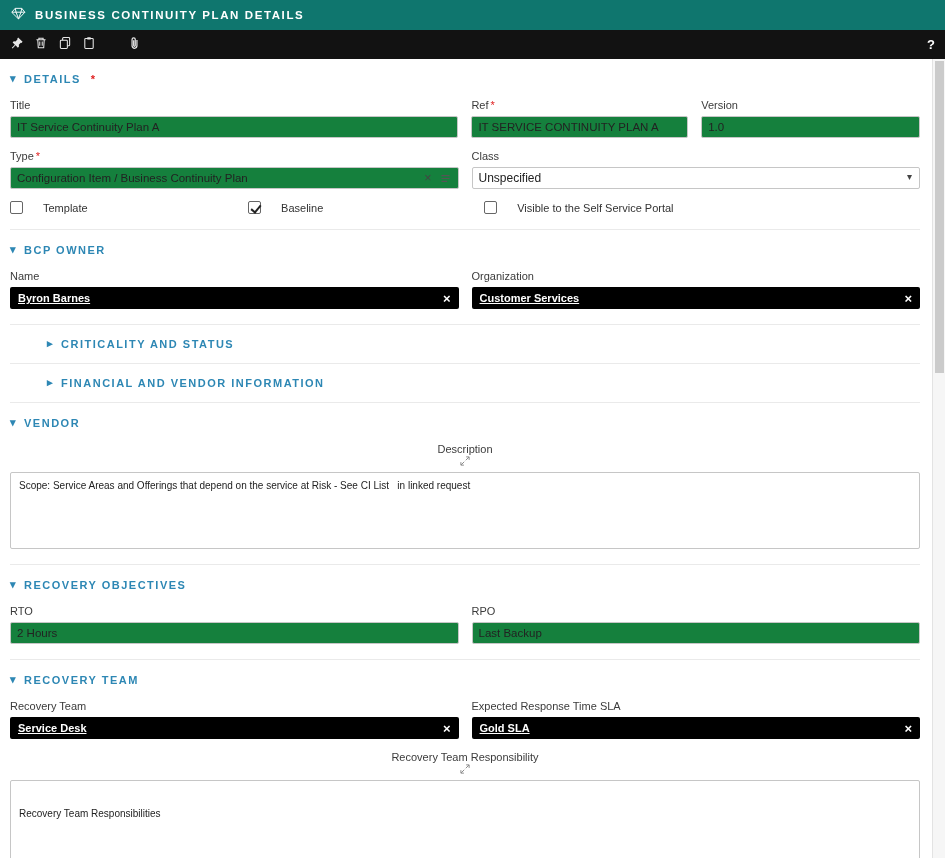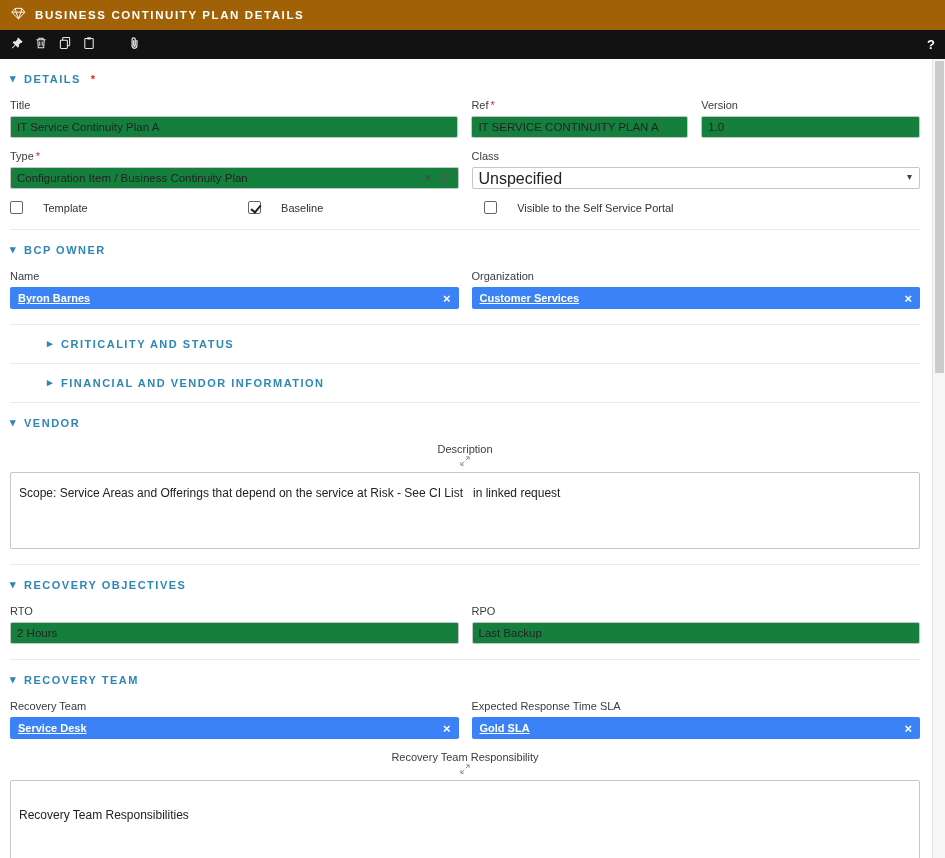--- a/index.html
+++ b/index.html
@@ -4,21 +4,21 @@
 <style>
   * { box-sizing: border-box; }
   html,body { margin:0; padding:0; }
   body {
     width:945px; height:858px; position:relative; overflow:hidden;
     font-family:"Liberation Sans", sans-serif; background:#fff;
   }
 
   
   .titlebar {
-    height:30px; background:#a16207; display:flex; align-items:center;
+    height:30px; background:#0f766e; display:flex; align-items:center;
     gap:9px; padding:0 11px;
   }
   .titlebar .title {
     color:#fff; font-size:11.5px; font-weight:bold; letter-spacing:1.6px;
   }
 
   
   .toolbar {
     height:29px; background:#121212; display:flex; align-items:center; padding:0 5px;
   }
@@ -58,58 +58,58 @@
   .flabel { display:block; font-size:11px; color:#3b3b3b; margin-bottom:5px; }
   .flabel .req { margin-left:2px; }
   .flabel-row { display:flex; align-items:center; justify-content:space-between; margin-bottom:5px;flex-direction:column; }
   .flabel-row .flabel { margin-bottom:0; }
 
   .tinput {
     width:100%; height:22px; border:1px solid #c6c6c6; border-radius:2px;
     padding:0 6px; font-size:11.5px; font-family:inherit; color:#222; background:#15803d;
   }
   .tarea {
-    width:100%; border:1px solid #c6c6c6; border-radius:2px; padding:13px 8px;
-    font-size:12px; font-family:inherit; color:#222; resize:none; display:block;
+    width:100%; border:1px solid #c6c6c6; border-radius:2px; padding:7px 8px;
+    font-size:10px; font-family:inherit; color:#222; resize:none; display:block;
   }
   .tarea.desc { height:77px; }
   .tarea.resp { height:81px; padding-top:27px; }
 
   .input-wrap { position:relative; }
   .input-wrap .tinput { padding-right:42px; }
   .in-icons {
     position:absolute; right:7px; top:0; height:22px;
     display:flex; align-items:center; gap:7px;
   }
   .in-icons .x { font-size:12.5px; color:#444; cursor:pointer; line-height:1; }
 
   .select-wrap { position:relative; }
   .tselect {
     appearance:none; -webkit-appearance:none; width:100%; height:22px;
     border:1px solid #c6c6c6; border-radius:2px; padding:0 22px 0 6px;
-    font-size:16px; font-family:inherit; color:#222; background:#fff;
+    font-size:12px; font-family:inherit; color:#222; background:#fff;
   }
   .select-wrap::after {
     content:"▾"; position:absolute; right:8px; top:4px; font-size:10px;
     color:#444; pointer-events:none;
   }
 
   .cbrow { display:grid; grid-template-columns:235fr 233fr 455fr; gap:0 13px; margin-top:2px; }
   .cb-item { display:flex; align-items:center; gap:20px; font-size:11px; color:#333; }
   .cb {
     appearance:none; -webkit-appearance:none; width:13px; height:13px; margin:0;
     border:1px solid #666; border-radius:2px; background:#fff; position:relative; cursor:pointer;
   }
   .cb:checked::after {
     content:""; position:absolute; left:3.5px; top:0.5px; width:4px; height:8px;
     border:solid #222; border-width:0 2px 2px 0; transform:rotate(40deg);
   }
 
   .lookup {
-    height:22px; background:#3b82f6; border-radius:2px;
+    height:22px; background:#000000; border-radius:2px;
     display:flex; align-items:center; padding:0 8px;
   }
   .lookup .lnk {
     color:#fff; font-size:11px; font-weight:bold; text-decoration:underline; cursor:pointer;
   }
   .lookup .clear {
     margin-left:auto; color:#fff; font-size:13px; font-weight:bold; cursor:pointer; line-height:1;
   }
 
   .expand { cursor:pointer; display:flex; align-items:center; }

